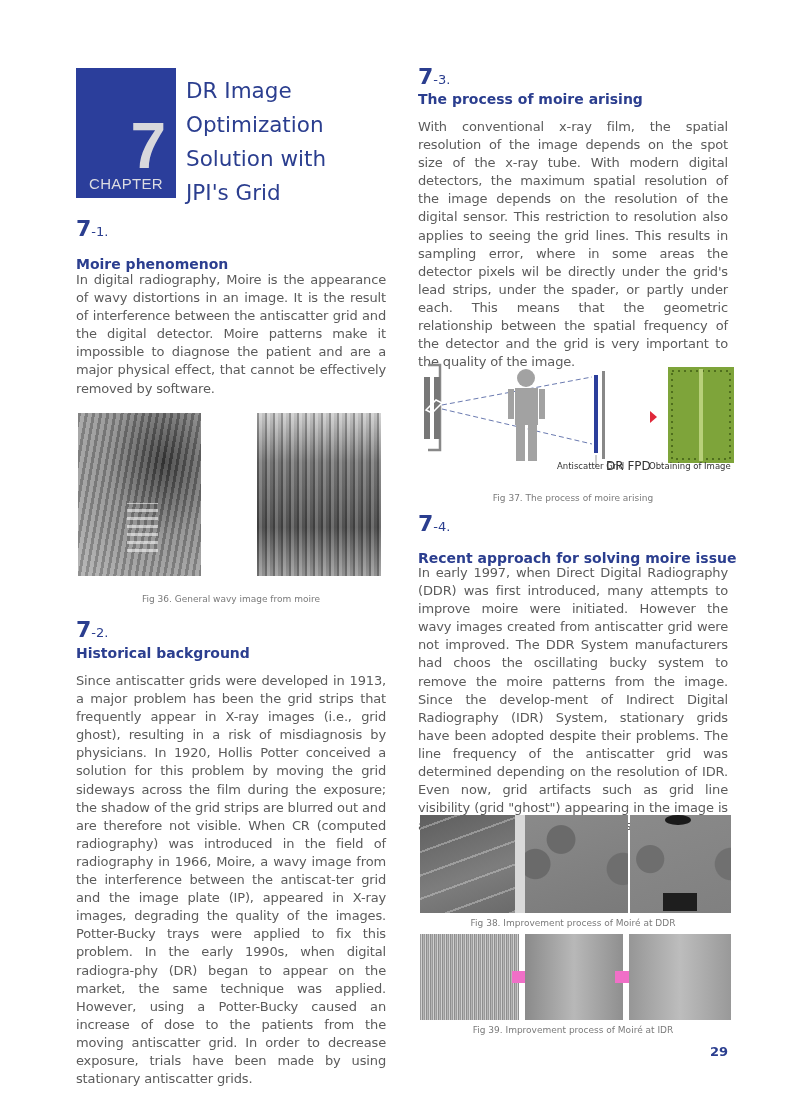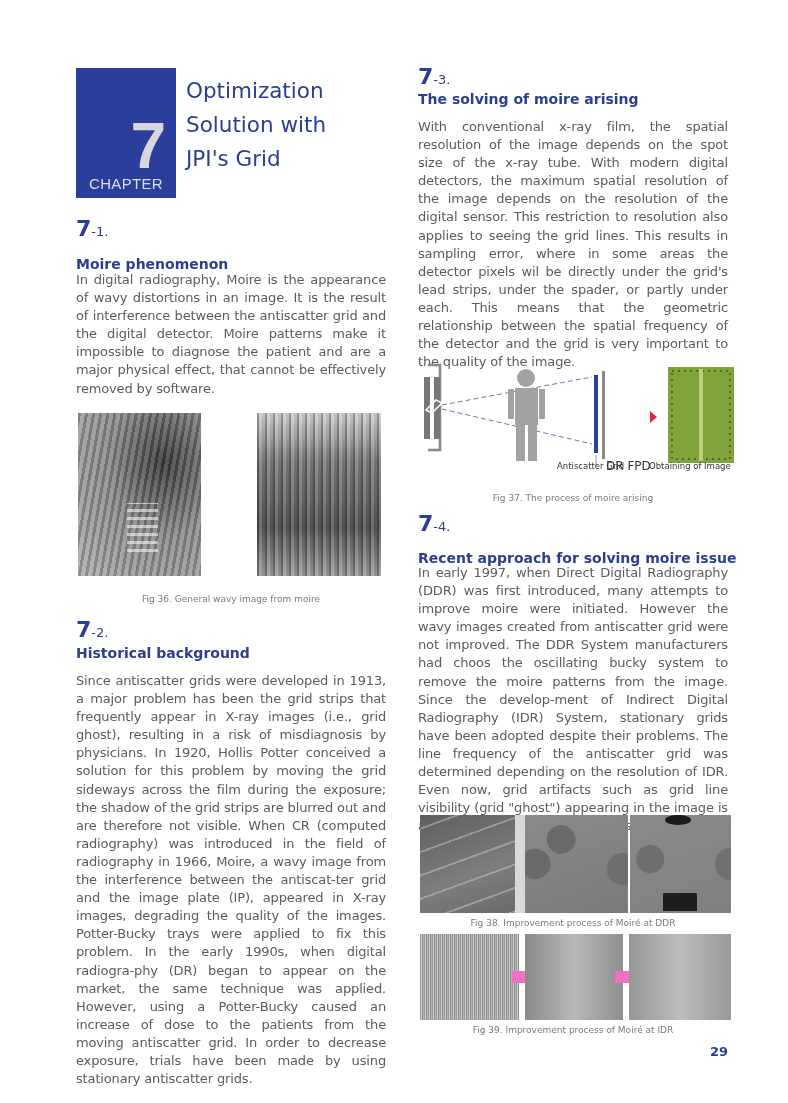--- a/index.html
+++ b/index.html
@@ -70,20 +70,21 @@
               font-size: 13px; color: #2b3e8f; text-align: center; }
 </style>
 </head>
 <body>
 
 <div class="abs chapter-box">
   <div class="chapter-num">7</div>
   <div class="chapter-label">CHAPTER</div>
 </div>
 <div class="abs chapter-title">
+  <div>DR Image</div>
   <div>Optimization</div>
   <div>Solution with</div>
   <div>JPI's Grid</div>
 </div>
 
 <div class="abs sec-num" style="left:76px; top:216px;">
   <span class="big">7</span><span class="small">-1.</span>
 </div>
 <div class="abs sec-title" style="left:76px; top:228px;margin-top:28px;">Moire phenomenon</div>
 <div class="abs para" style="left:76px; top:271px;">In digital radiography, Moire is the appearance of wavy distortions in an image. It is the result of interference between the antiscatter grid and the digital detector. Moire patterns make it impossible to diagnose the patient and are  a major physical effect, that cannot be effectively removed by software.</div>
@@ -96,21 +97,21 @@
 
 <div class="abs sec-num" style="left:76px; top:617px;">
   <span class="big">7</span><span class="small">-2.</span>
 </div>
 <div class="abs sec-title" style="left:76px; top:645px;">Historical background</div>
 <div class="abs para" style="left:76px; top:672px;">Since antiscatter grids were developed in 1913, a major problem has been the grid strips that frequently appear in X-ray images (i.e., grid ghost), resulting in a risk of misdiagnosis by physicians. In 1920, Hollis Potter conceived a solution for this problem by moving the grid sideways across the film during the exposure; the shadow of the grid strips are blurred out and are therefore not visible. When CR (computed radiography) was introduced in the field of radiography in 1966, Moire, a wavy image from the interference between the antiscat-ter grid and the image plate (IP), appeared in X-ray images, degrading the quality of the images. Potter-Bucky trays were applied to fix this problem. In the early 1990s, when digital radiogra-phy (DR) began to appear on the market, the same technique was applied. However, using a Potter-Bucky caused an increase of dose to the patients from the moving antiscatter grid. In order to decrease exposure, trials have been made by using stationary antiscatter grids.</div>
 
 <div class="abs sec-num" style="left:418px; top:64px;text-align:right;">
   <span class="big">7</span><span class="small">-3.</span>
 </div>
-<div class="abs sec-title" style="left:418px; top:91px;">The solving of moire arising</div>
+<div class="abs sec-title" style="left:418px; top:91px;">The process of moire arising</div>
 <div class="abs para" style="left:418px; top:118px;">With conventional x-ray film, the spatial resolution of the image depends on the spot size of the x-ray tube. With modern digital detectors, the maximum spatial resolution of the image depends on the resolution of the digital sensor. This restriction to resolution also applies to seeing the grid lines. This results in sampling error, where in some areas the detector pixels wil be directly under the grid's lead strips, under the spader, or partly under each. This means that the geometric relationship between the spatial frequency of the detector and the grid is very important to the quality of the image.</div>
 
 <div class="abs diagram">
   <svg width="320" height="125" viewBox="0 0 320 125">
     <g>
       <path d="M12 10 H24 V95 H12" fill="none" stroke="#888" stroke-width="2.5"></path>
       <rect x="8" y="22" width="6" height="62" fill="#777"></rect>
       <rect x="18" y="22" width="6" height="62" fill="#777"></rect>
       <path d="M10 55 L20 45 L26 48 L16 58 Z" fill="none" stroke="#fff" stroke-width="1.5"></path>
     </g>

